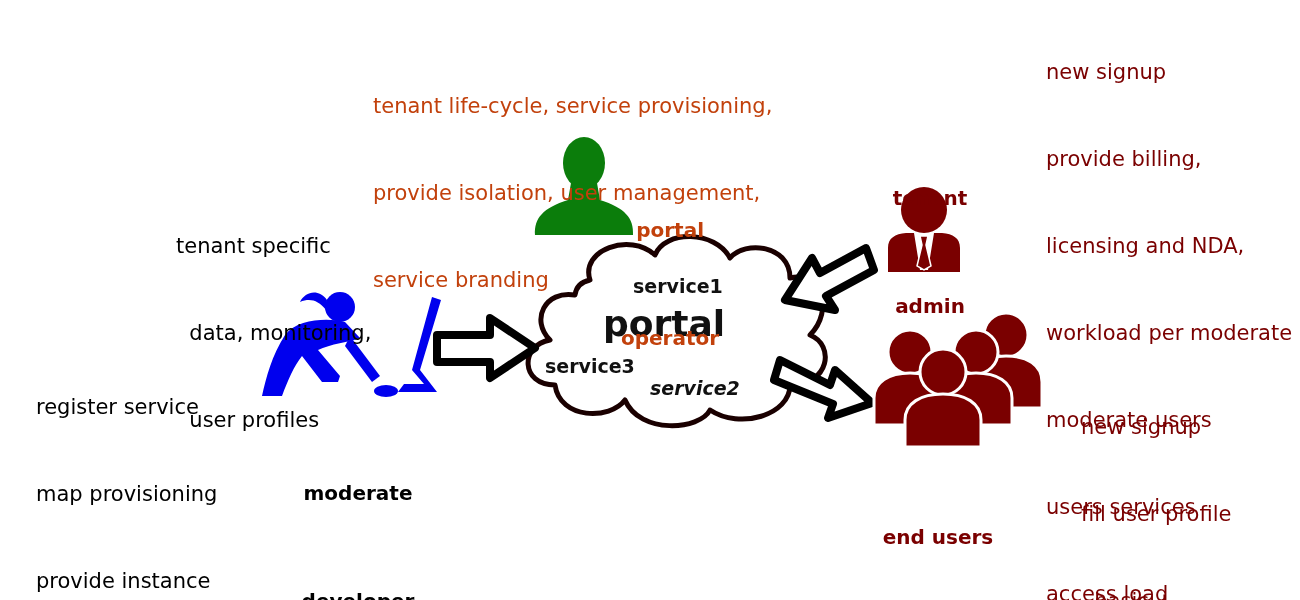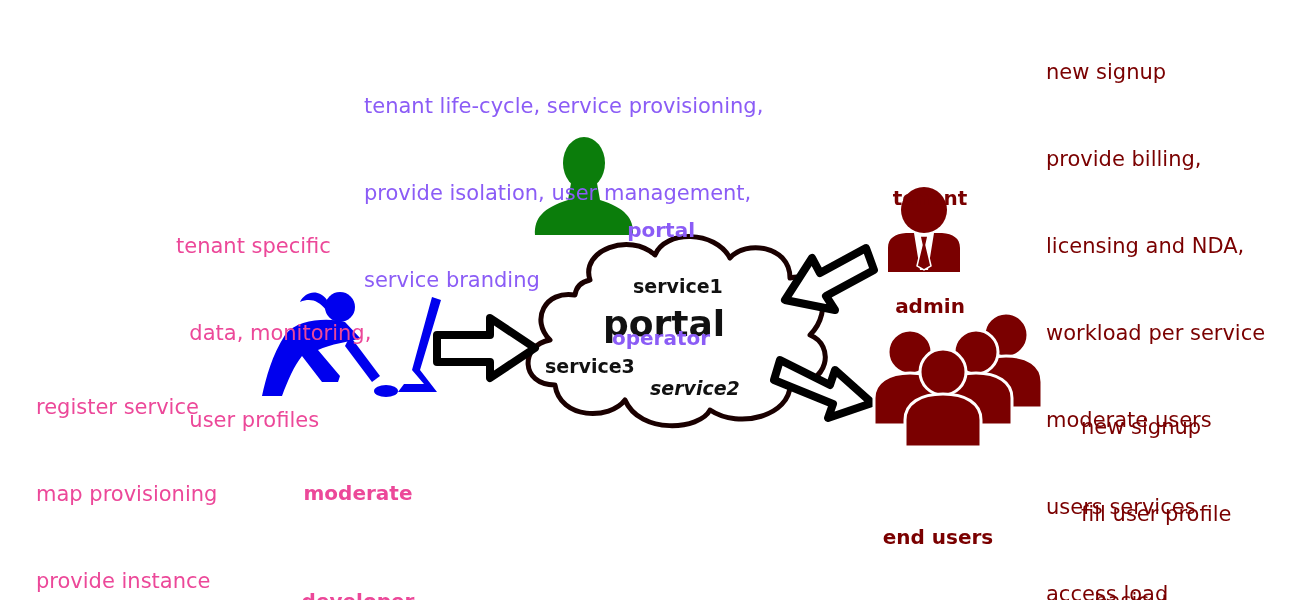--- a/index.html
+++ b/index.html
@@ -1,19 +1,19 @@
 <!DOCTYPE html>
 <html><head>
   <meta charset="utf-8">
   <style>
     html, body { margin: 0; padding: 0; background: #ffffff; }
     body { width: 1300px; height: 600px; position: relative; overflow: hidden; font-family: "DejaVu Sans", sans-serif; }
     .txt { position: absolute; white-space: pre; font-size: 21px; line-height: 29px; }
-    .green { color: #8b5cf6; }
-    .blue { color: #ec4899; }
+    .green { color: #c2410c; margin-left: 9px; }
+    .blue { color: #000000; }
     .maroon { color: #7a0000; }
     .role { position: absolute; font-weight: bold; font-size: 20px; line-height: 36px; text-align: center; white-space: pre; }
     .svc { position: absolute; font-weight: bold; font-size: 19px; color: #111; }
     .portal { position: absolute; font-weight: bold; font-size: 36px; color: #111; }
     svg.layer { position: absolute; left: 0; top: 0; }
     .line { display: block; }
   </style>
 </head>
 <body>
 
@@ -113,21 +113,21 @@
 </div>
 
 <div class="role maroon" style="left:870px; top:108px; width:120px;">
   <span class="line">tenant</span>
   <span class="line">admin</span>
 </div>
 <div class="txt maroon" style="left:1046px; top:0px;">
   <span class="line">new signup</span>
   <span class="line">provide billing,</span>
   <span class="line">licensing and NDA,</span>
-  <span class="line">workload per service</span>
+  <span class="line">workload per moderate</span>
   <span class="line">moderate users</span>
   <span class="line">users services</span>
   <span class="line">access load</span>
   
   
   
   
 </div>
 
 <div class="role maroon" style="left:826px; top:447px; width:224px;">

